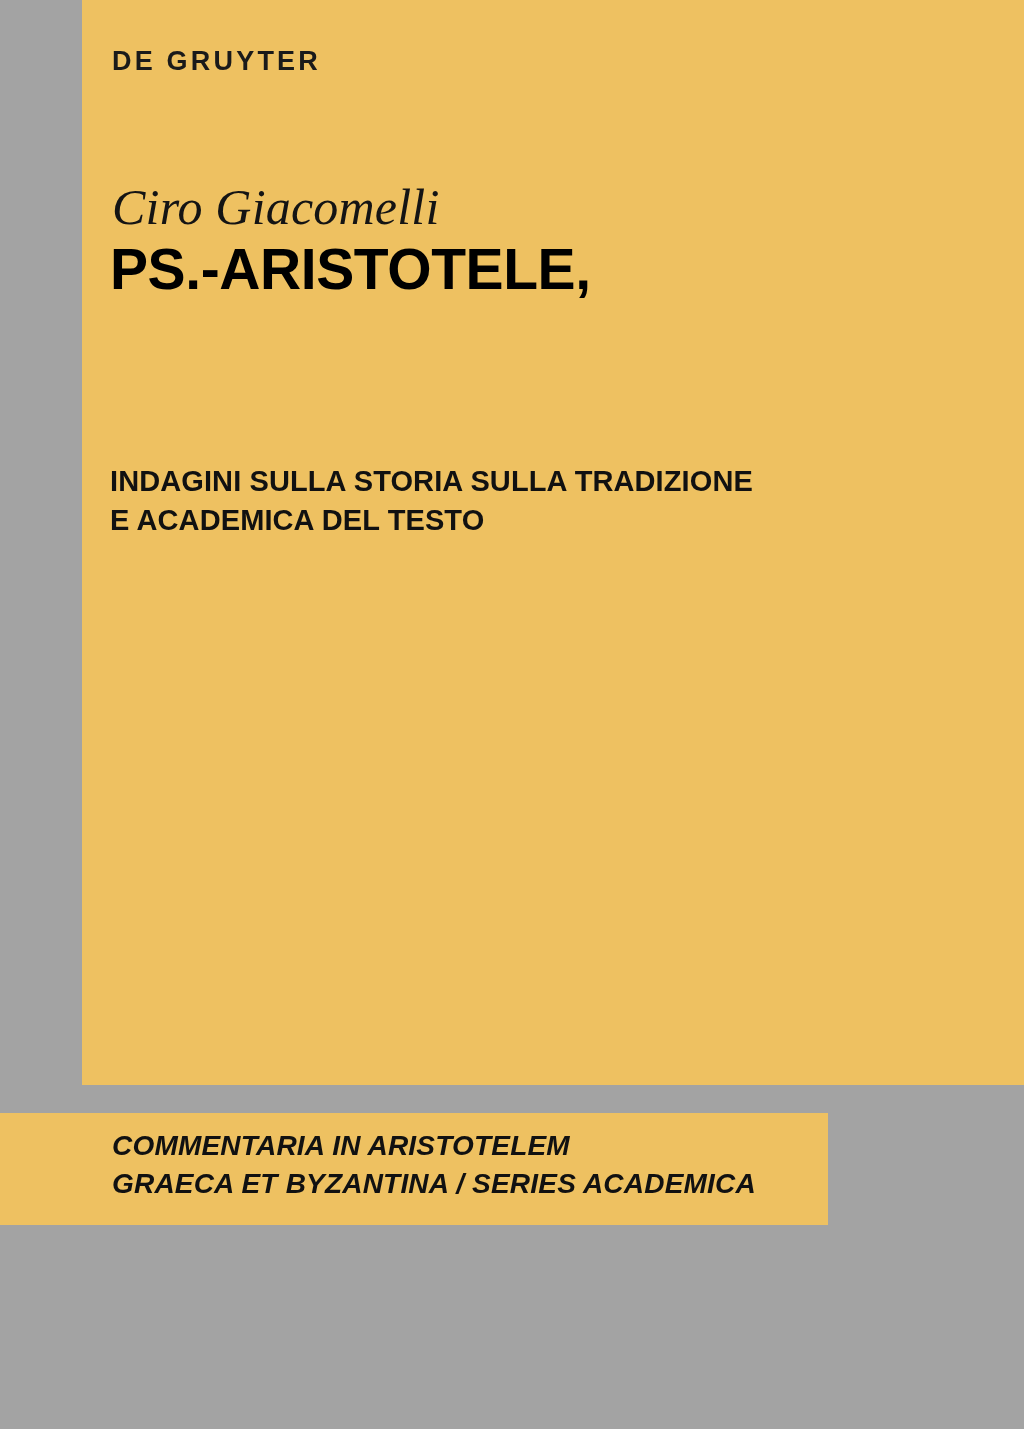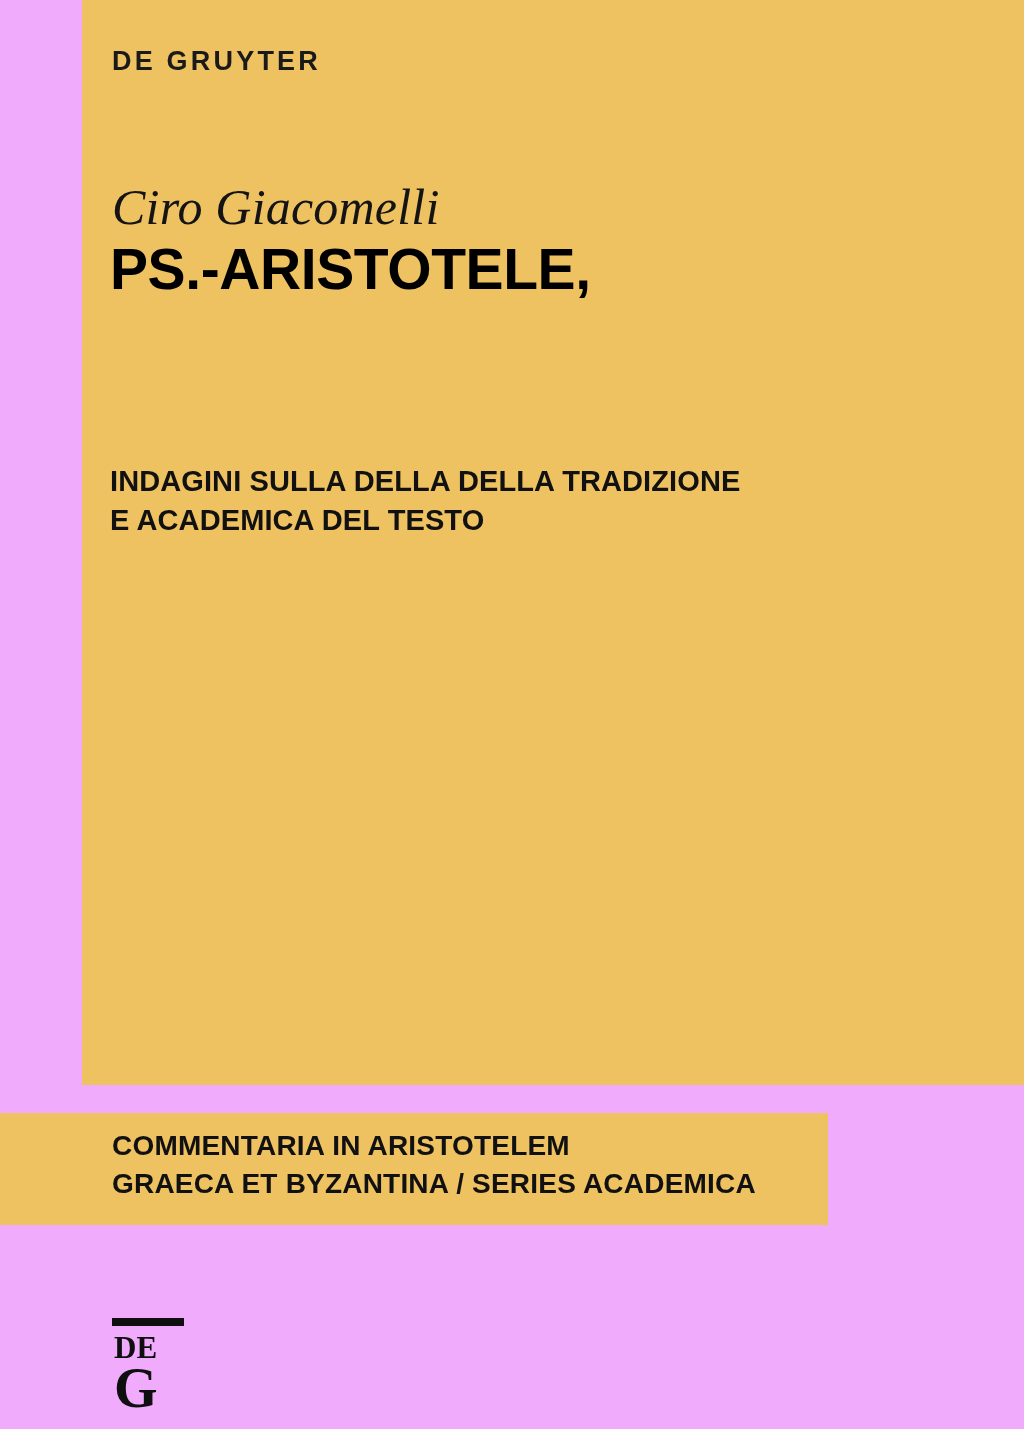--- a/index.html
+++ b/index.html
@@ -12,21 +12,21 @@
     background: #e8b94e;
     font-family: "Liberation Sans", sans-serif;
     overflow: hidden;
     position: relative;
   }
 
   
   .cover {
     position: absolute;
     inset: 0;
-    background: #f0abfc;
+    background: #a3a3a3;
   }
 
   
   .panel-main {
     position: absolute;
     left: 82px;
     top: 0;
     width: 942px;
     height: 1085px;
     background: #eec161;
@@ -106,20 +106,21 @@
     top: 1127px;
     width: 700px;
     font-size: 28px;
     font-weight: bold;
     line-height: 1.35;
     color: #111111;
     letter-spacing: 0.2px;
   }
   .series-line {
     display: block;
+    font-style: italic;
   }
 
   
   .logo {
     position: absolute;
     left: 112px;
     top: 1318px;
     width: 72px;
     height: 96px;
   }
@@ -159,28 +160,23 @@
 
   <div class="degruyter">DE GRUYTER</div>
 
   <div class="author">Ciro Giacomelli</div>
 
   <div class="title">
     <span class="title-line">PS.-ARISTOTELE,</span>
   </div>
 
   <div class="subtitle">
-    <span class="subtitle-line">INDAGINI SULLA DELLA DELLA TRADIZIONE</span>
+    <span class="subtitle-line">INDAGINI SULLA STORIA SULLA TRADIZIONE</span>
     <span class="subtitle-line">E ACADEMICA DEL TESTO</span>
   </div>
 
   <div class="series">
     <span class="series-line">COMMENTARIA IN ARISTOTELEM</span>
     <span class="series-line">GRAECA ET BYZANTINA / SERIES ACADEMICA</span>
   </div>
 
-  <div class="logo">
-    <div class="logo-bar"></div>
-    <div class="logo-d">DE</div>
-    <div class="logo-g">G</div>
-  </div>
 
 </div>
 
 </body></html>

